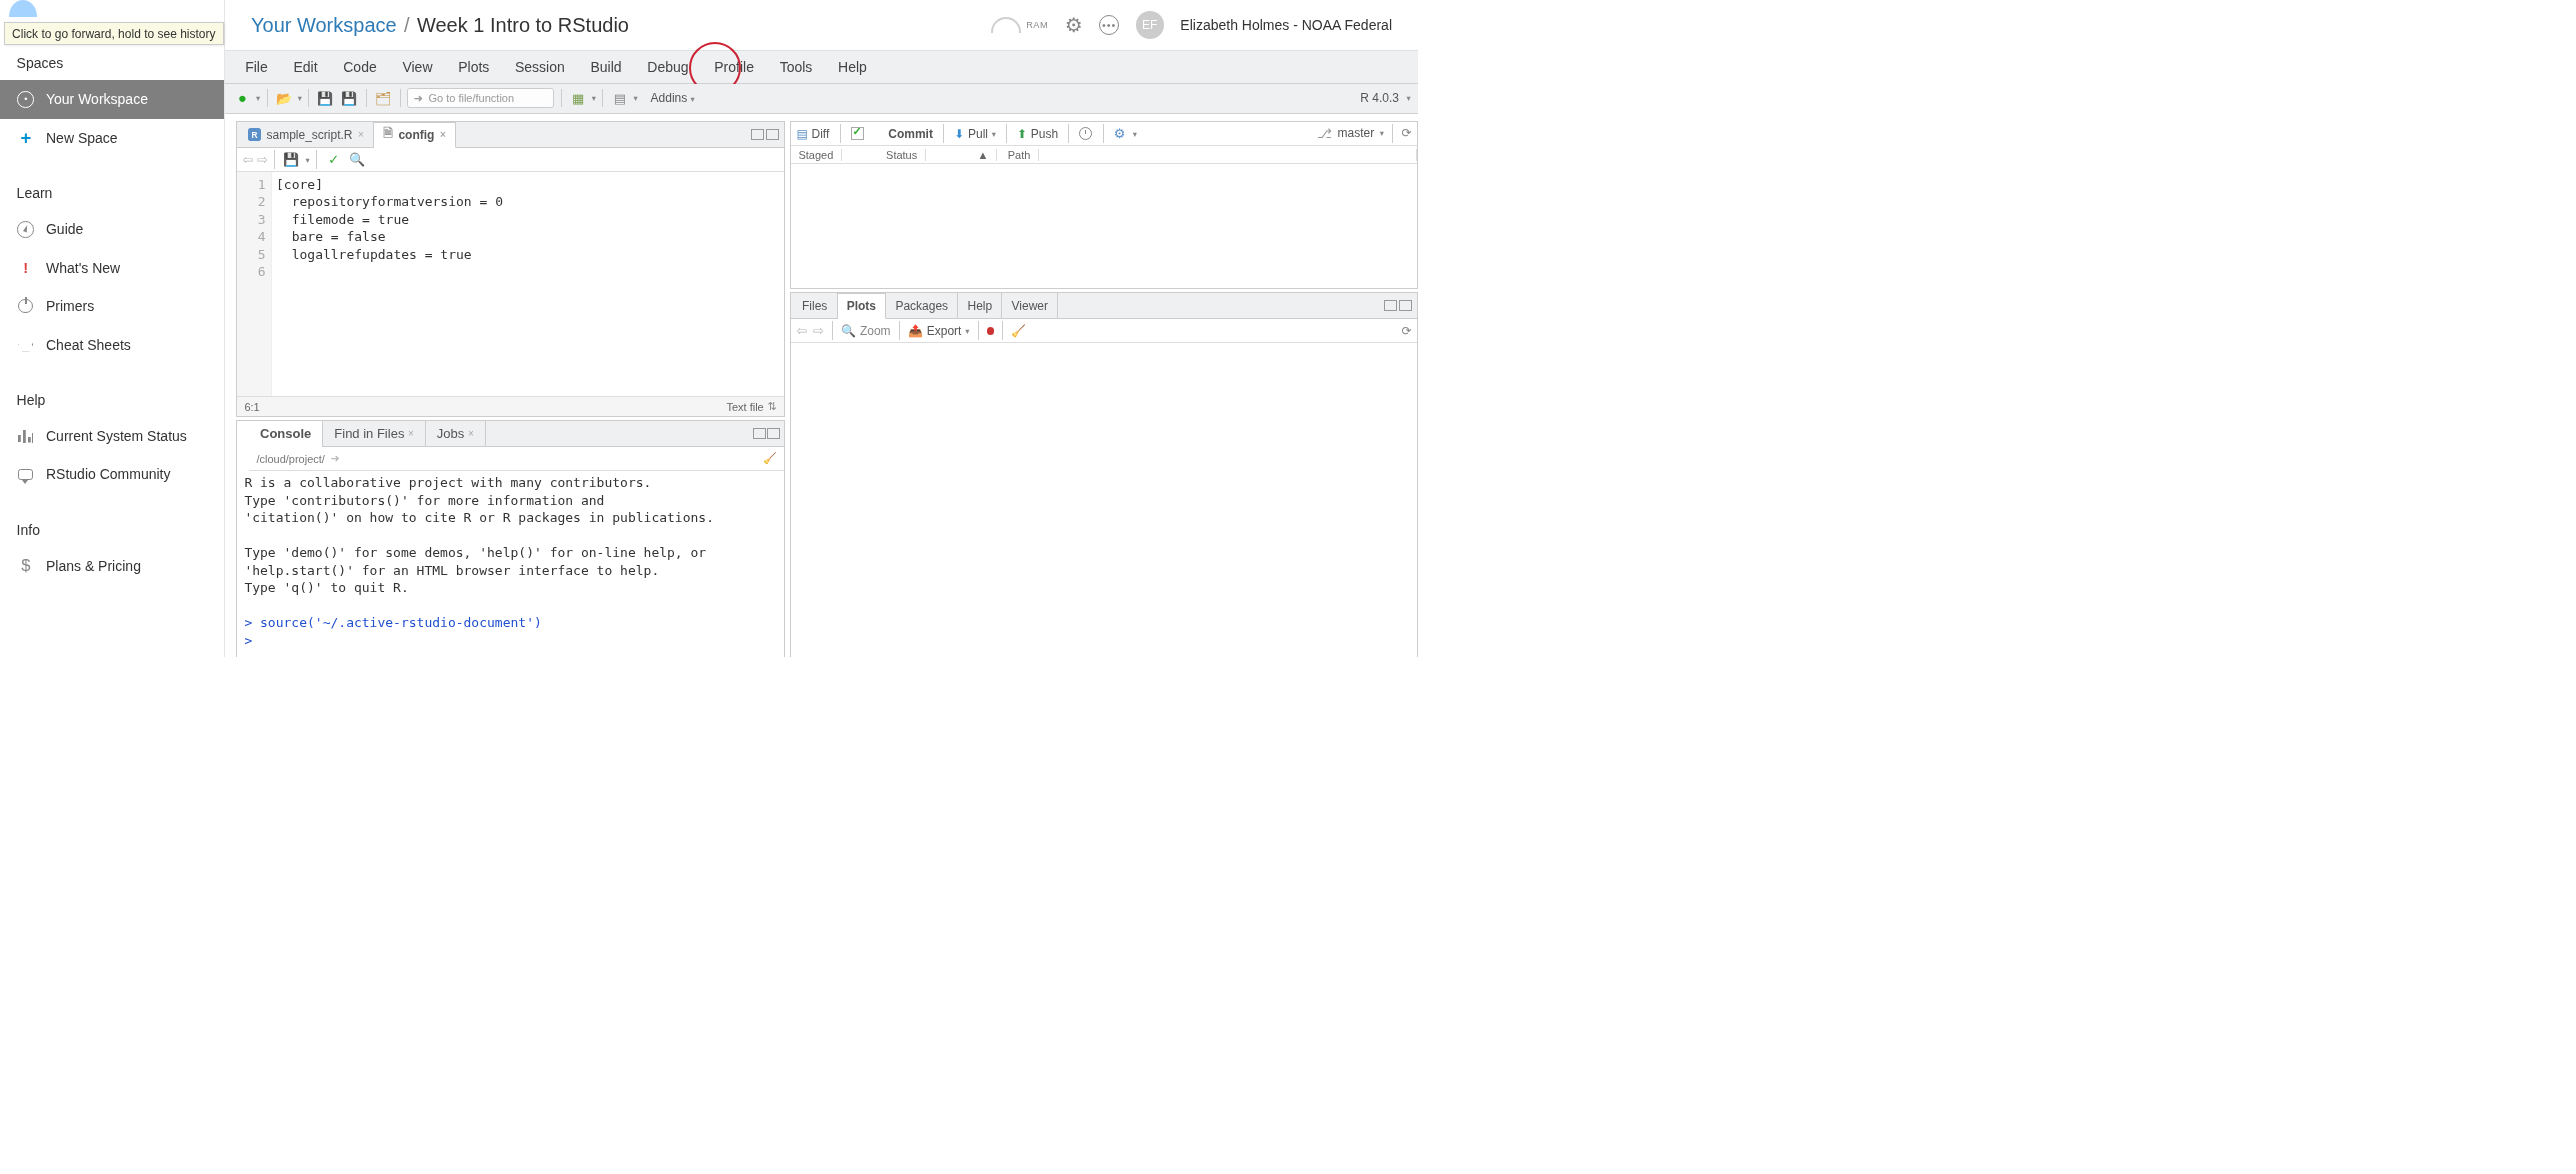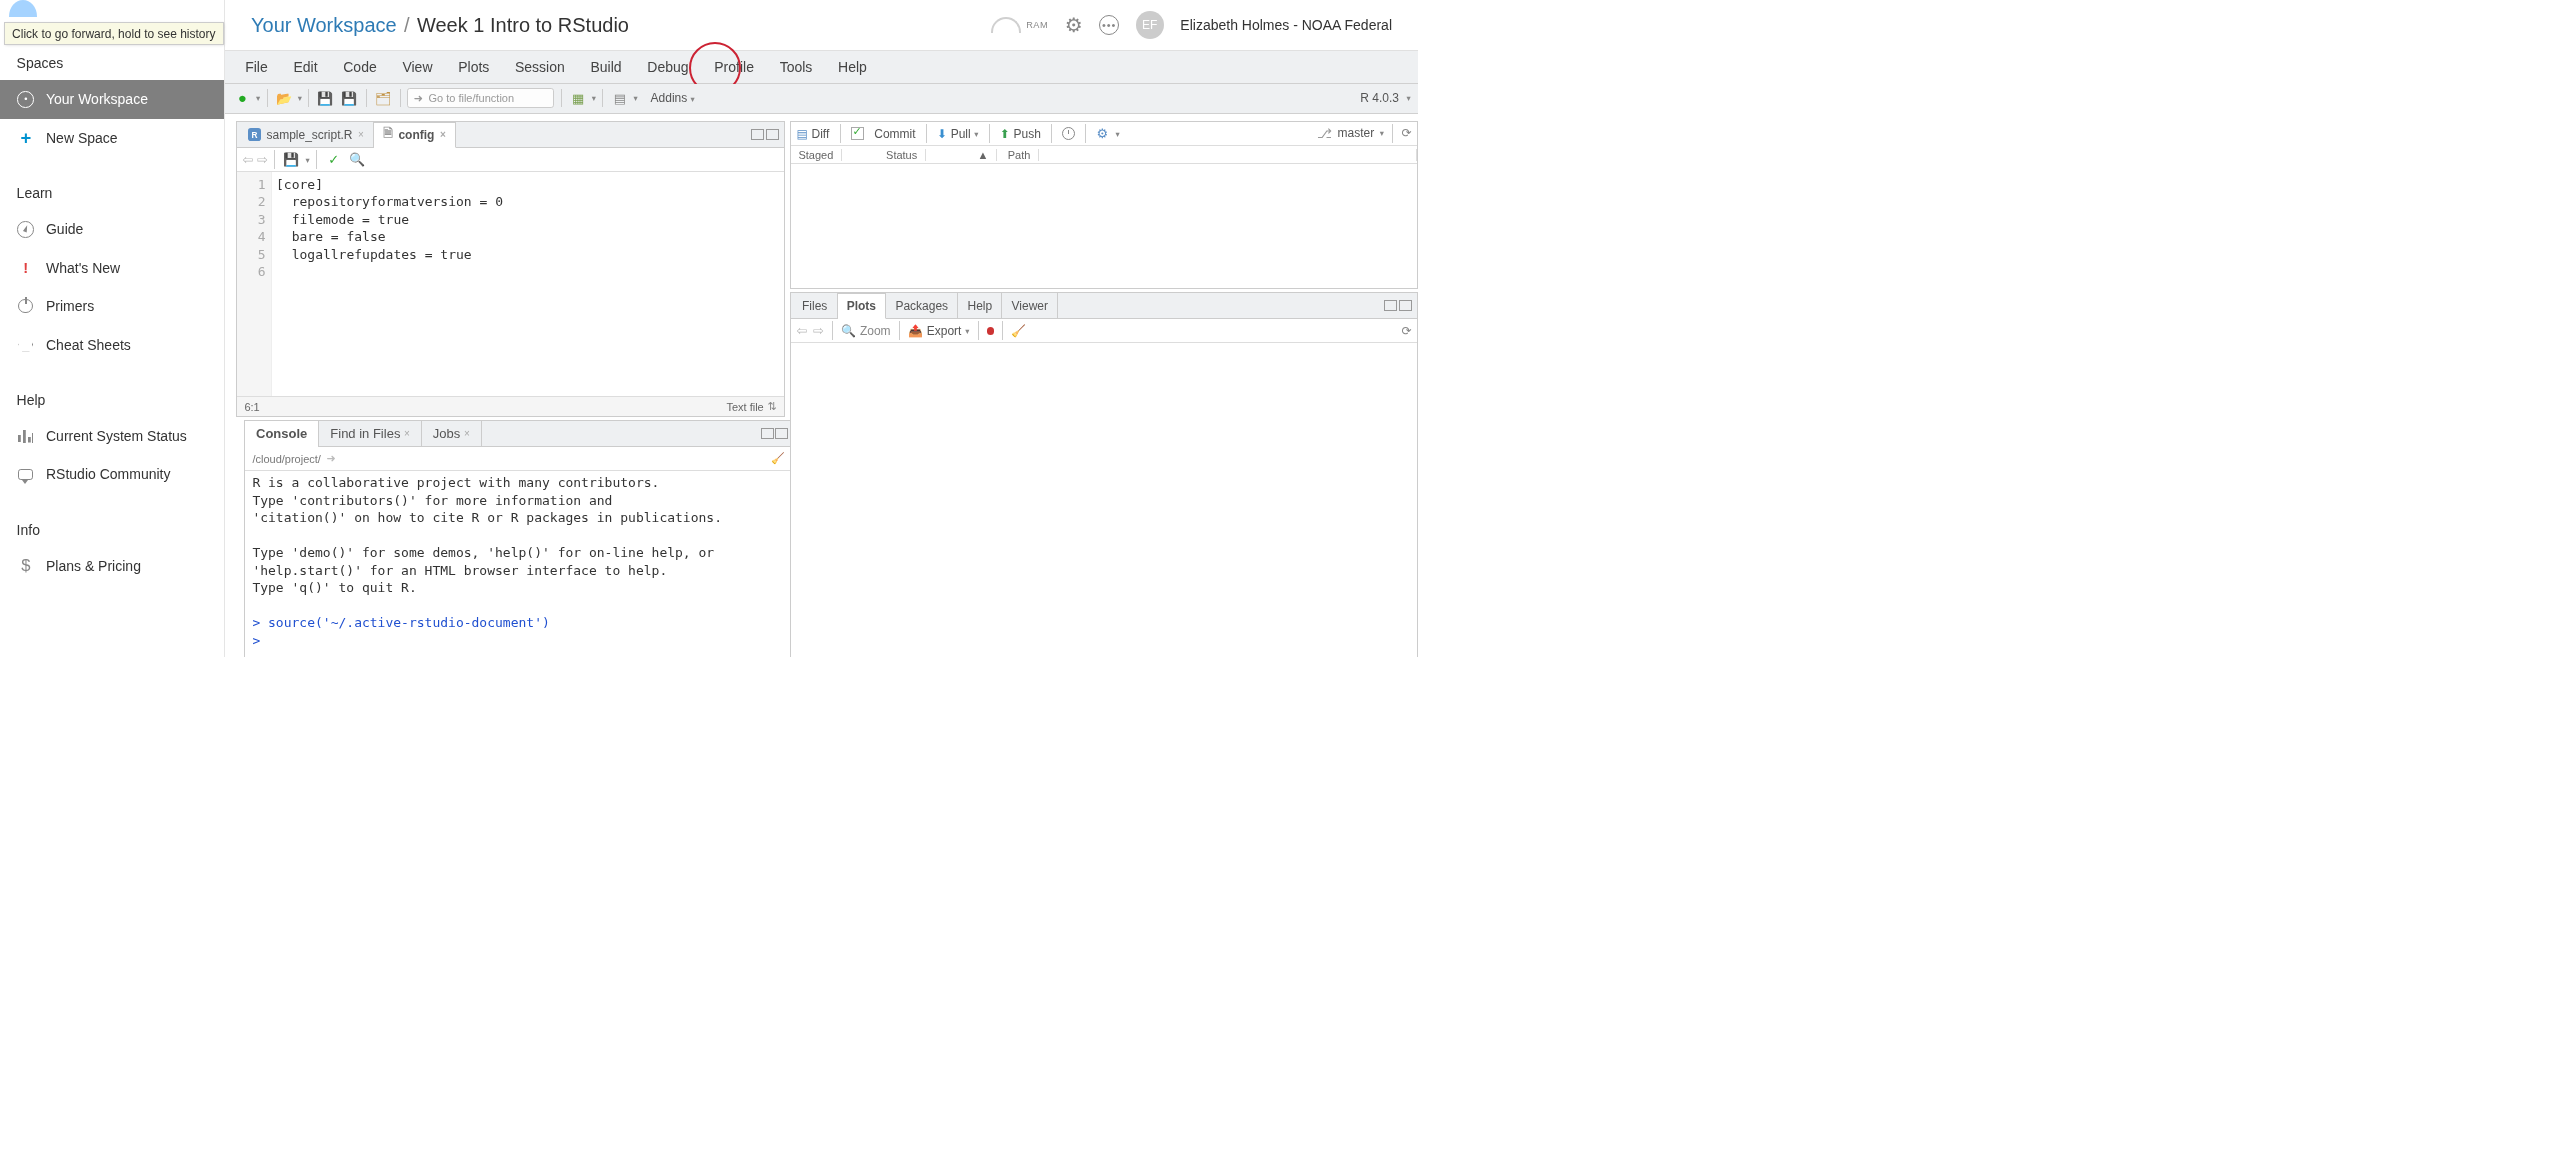--- a/index.html
+++ b/index.html
@@ -54,21 +54,21 @@
   .tb-folder{color:#d09030;font-size:13px;}
   .tb-disk{color:#6aa0d0;font-size:13px;}
   .tb-box{color:#c09040;font-size:13px;}
   .goto { width:147px;height:20px;border:0.9px solid #ccc;border-radius:2.8px;background:#fdfdfd;display:flex;align-items:center;padding:0 5.5px;gap:5.5px;color:#999;font-size:11px;}
   .tb-right{margin-left:auto;display:flex;align-items:center;gap:7.4px;}
   .r-ver{font-size:12px;color:#555;}
 
   
   .quad { position:absolute; background:#fff; border:0.9px solid #ccc;}
   .q-source { left:236px; top:121px; width:549px; height:296px;}
-  .q-console{ left:244px; top:420px; width:549px; height:238px;}
+  .q-console{ left:236px; top:420px; width:549px; height:238px;padding-left:12px;}
   .q-env    { left:790px; top:121px; width:628px; height:168px;}
   .q-plots  { left:790px; top:292px; width:628px; height:366px;}
 
   .tab-row { height:26px; background:#eef0f2; border-bottom:0.9px solid #ccc; display:flex; align-items:center; padding:0 1.8px;}
   .tab { height:26px; padding:0 9.2px; display:inline-flex;align-items:center; gap:5.5px; font-size:12px; color:#555; border-right:0.9px solid #ccc; cursor:pointer; }
   .tab.active { background:#fff; border-bottom:0.9px solid #fff; margin-bottom:-0.9px; font-weight:600; border-top:0.9px solid #ccc;}
   .tab-close{color:#aaa;font-size:10px;cursor:pointer;}
   .pane-ctrl{margin-left:auto;display:flex;gap:1.8px;padding-right:3.7px;}
   .pane-ctrl span{width:13px;height:11px;border:0.9px solid #999;cursor:pointer;}
 
@@ -303,21 +303,21 @@
 <span class="cons-blue">&gt; </span></div>
 </div>
 
 <div class="quad q-env">
   <div class="git-toolbar">
     <span style="display:flex;align-items:center;gap:3.7px;">
         <span style="color:#5b8fc7;">▤</span>
         <span>Diff</span>
       </span>
     <span class="tb-sep"></span>
-    <span style="display:flex;align-items:center;gap:7px;">
+    <span style="display:flex;align-items:center;gap:21px;font-weight:bold;">
         <span class="check checked"></span>
         <span>Commit</span>
       </span>
     <span class="tb-sep"></span>
     <span style="display:flex;align-items:center;gap:3.7px;color:#3a8fd0;">
         <span>⬇</span>
         <span style="color:#555;">Pull</span> 
         <span class="tri">▾</span>
       </span>
     <span class="tb-sep"></span>

